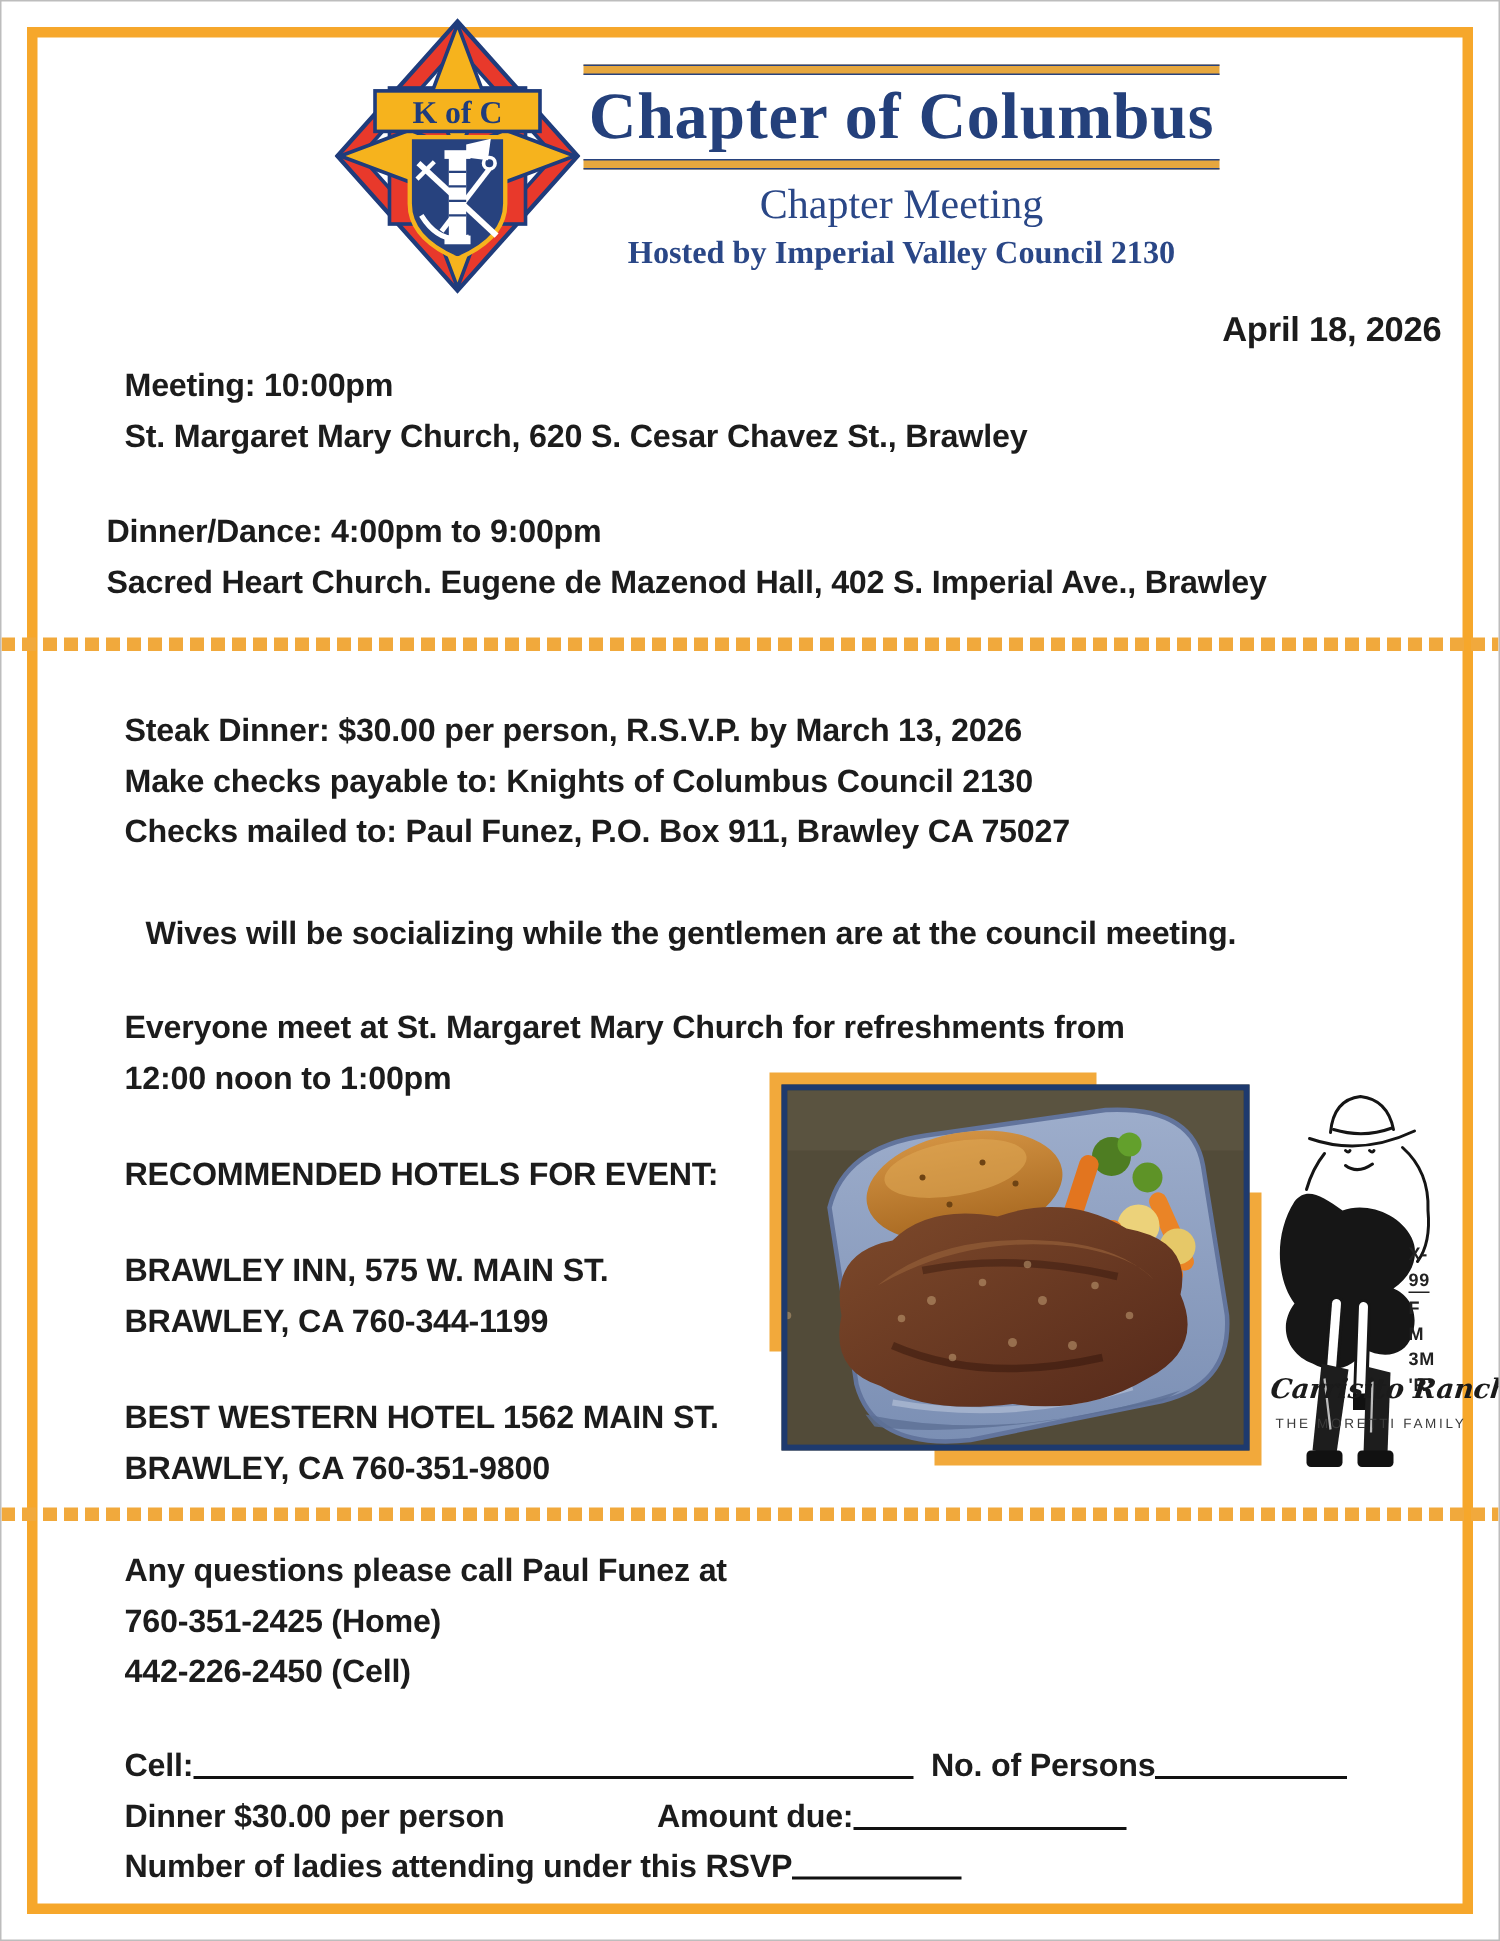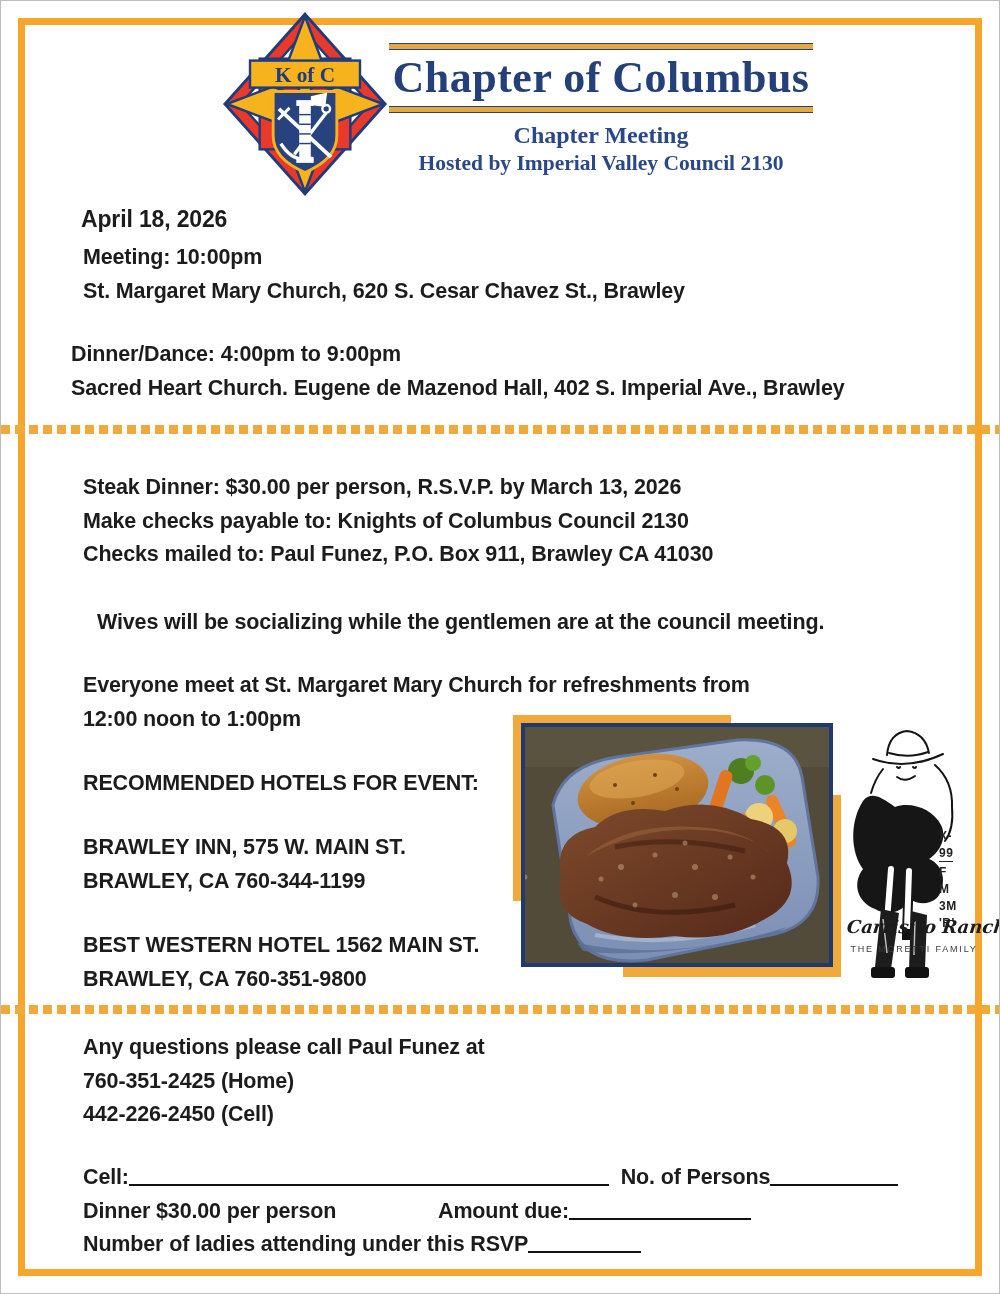--- a/index.html
+++ b/index.html
@@ -18,33 +18,33 @@
     background:repeating-linear-gradient(90deg,#F1A93C 0 9px,rgba(0,0,0,0) 9px 14px);
   }
   
   .titleblock{left:388px;top:42px;width:424px;text-align:center;z-index:2;}
   .rule{height:5px;background:#E6A73E;border-top:1.5px solid #27427E;border-bottom:1.5px solid #27427E;}
   .kc-title{
     font-family:"Liberation Serif",serif;font-weight:700;color:#24407B;
     font-size:44px;line-height:1.18;margin:2px 0;letter-spacing:0.5px;
   }
   .kc-sub{
-    font-family:"Liberation Serif",serif;font-weight:700;color:#2A4787;
-    font-size:24px;line-height:1.1;margin-top:9px;
+    font-family:"Liberation Serif",serif;font-weight:400;color:#2A4787;
+    font-size:28px;line-height:1.1;margin-top:9px;
   }
   .kc-hosted{
     font-family:"Liberation Serif",serif;font-weight:700;color:#2A4787;
     font-size:21.5px;margin-top:3px;
   }
   
   .bodytext{
     font-weight:700;font-size:21.5px;color:#1c1c1c;letter-spacing:-0.15px;
     line-height:33.5px;white-space:nowrap;z-index:2;
   }
-  .datetext{left:80px;top:202px;width:880px;text-align:left;font-size:23px;}
+  .datetext{left:80px;top:202px;width:880px;text-align:right;font-size:23px;}
   
   .gold-accent{background:#F2A93B;z-index:2;}
   .photo-frame{
     left:520px;top:722px;width:304px;height:236px;
     border:4px solid #1E3A6E;z-index:3;background:#514a38;
   }
   
   .blank{
     display:inline-block;border-bottom:2.5px solid #111;height:20px;
     vertical-align:baseline;margin-bottom:-2px;
@@ -125,21 +125,21 @@
   <div class="abs bodytext" style="left:70px;top:337px">
     <div>Dinner/Dance: 4:00pm to 9:00pm</div>
     <div>Sacred Heart Church. Eugene de Mazenod Hall, 402 S. Imperial Ave., Brawley</div>
   </div>
 
   <div class="dash-line" style="top:424px"></div>
 
   <div class="abs bodytext" style="left:82px;top:470px">
     <div>Steak Dinner: $30.00 per person, R.S.V.P. by March 13, 2026</div>
     <div>Make checks payable to: Knights of Columbus Council 2130</div>
-    <div>Checks mailed to: Paul Funez, P.O. Box 911, Brawley CA 41030</div>
+    <div>Checks mailed to: Paul Funez, P.O. Box 911, Brawley CA 75027</div>
   </div>
 
   <div class="abs bodytext" style="left:96px;top:605px">Wives will be socializing while the gentlemen are at the council meeting.</div>
 
   <div class="abs bodytext" style="left:82px;top:668px">
     <div>Everyone meet at St. Margaret Mary Church for refreshments from</div>
     <div>12:00 noon to 1:00pm</div>
   </div>
 
   <div class="abs bodytext" style="left:82px;top:766px">RECOMMENDED HOTELS FOR EVENT:</div>

